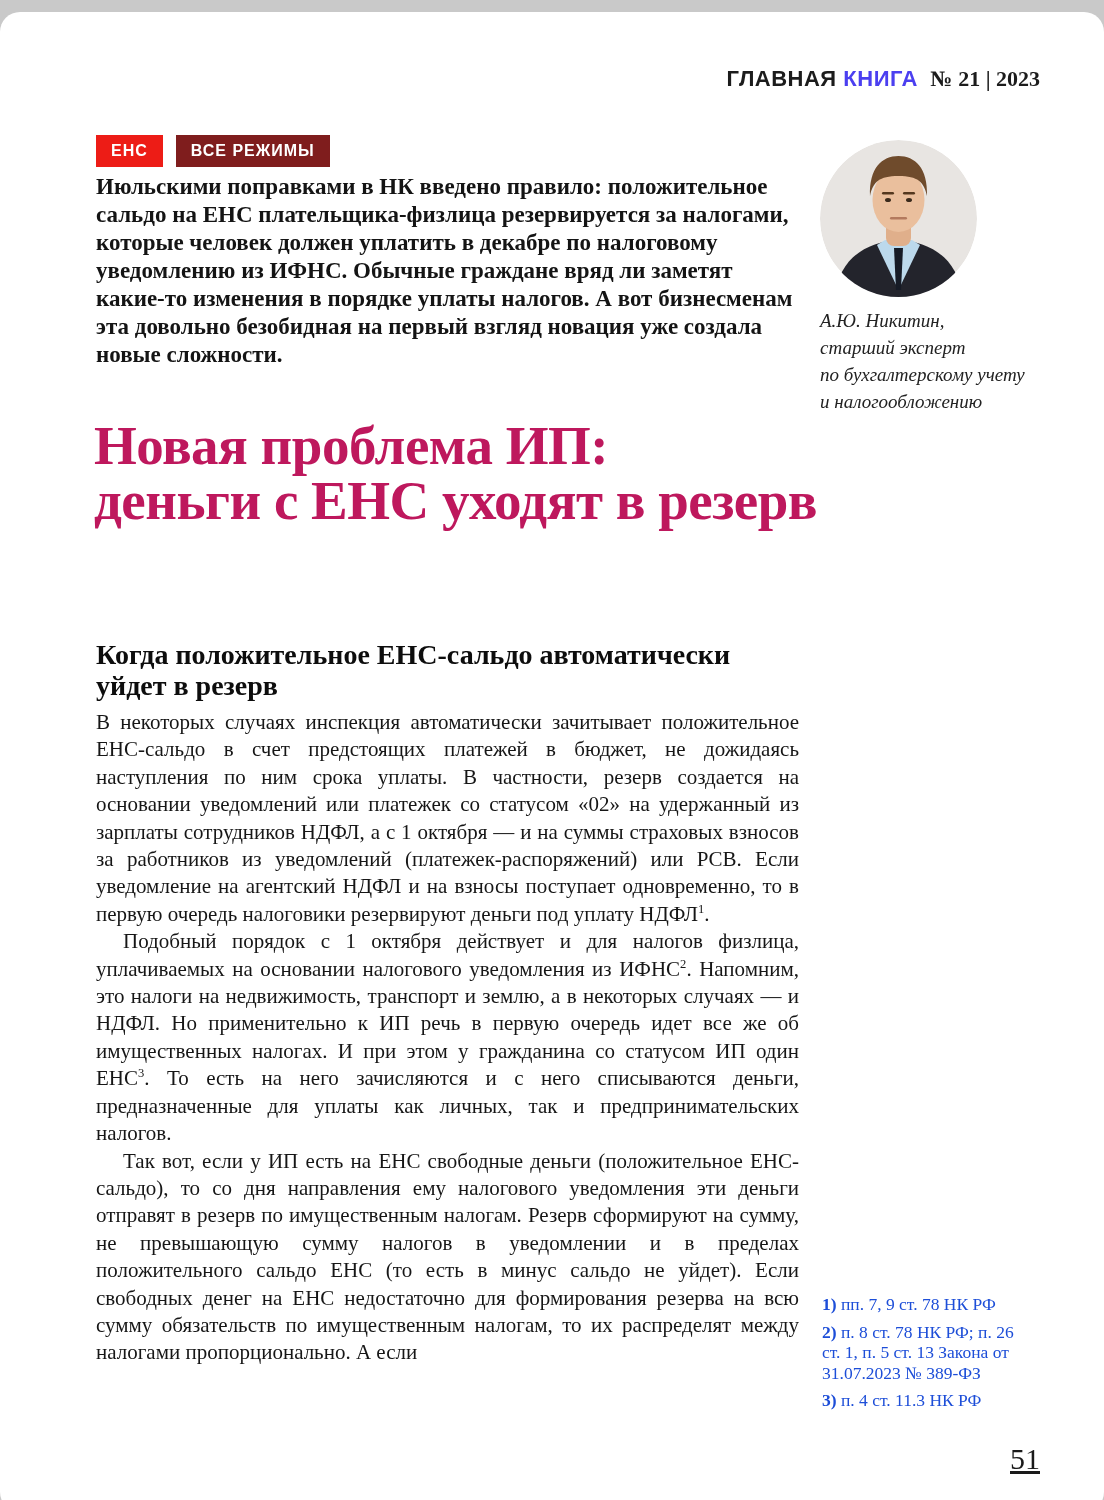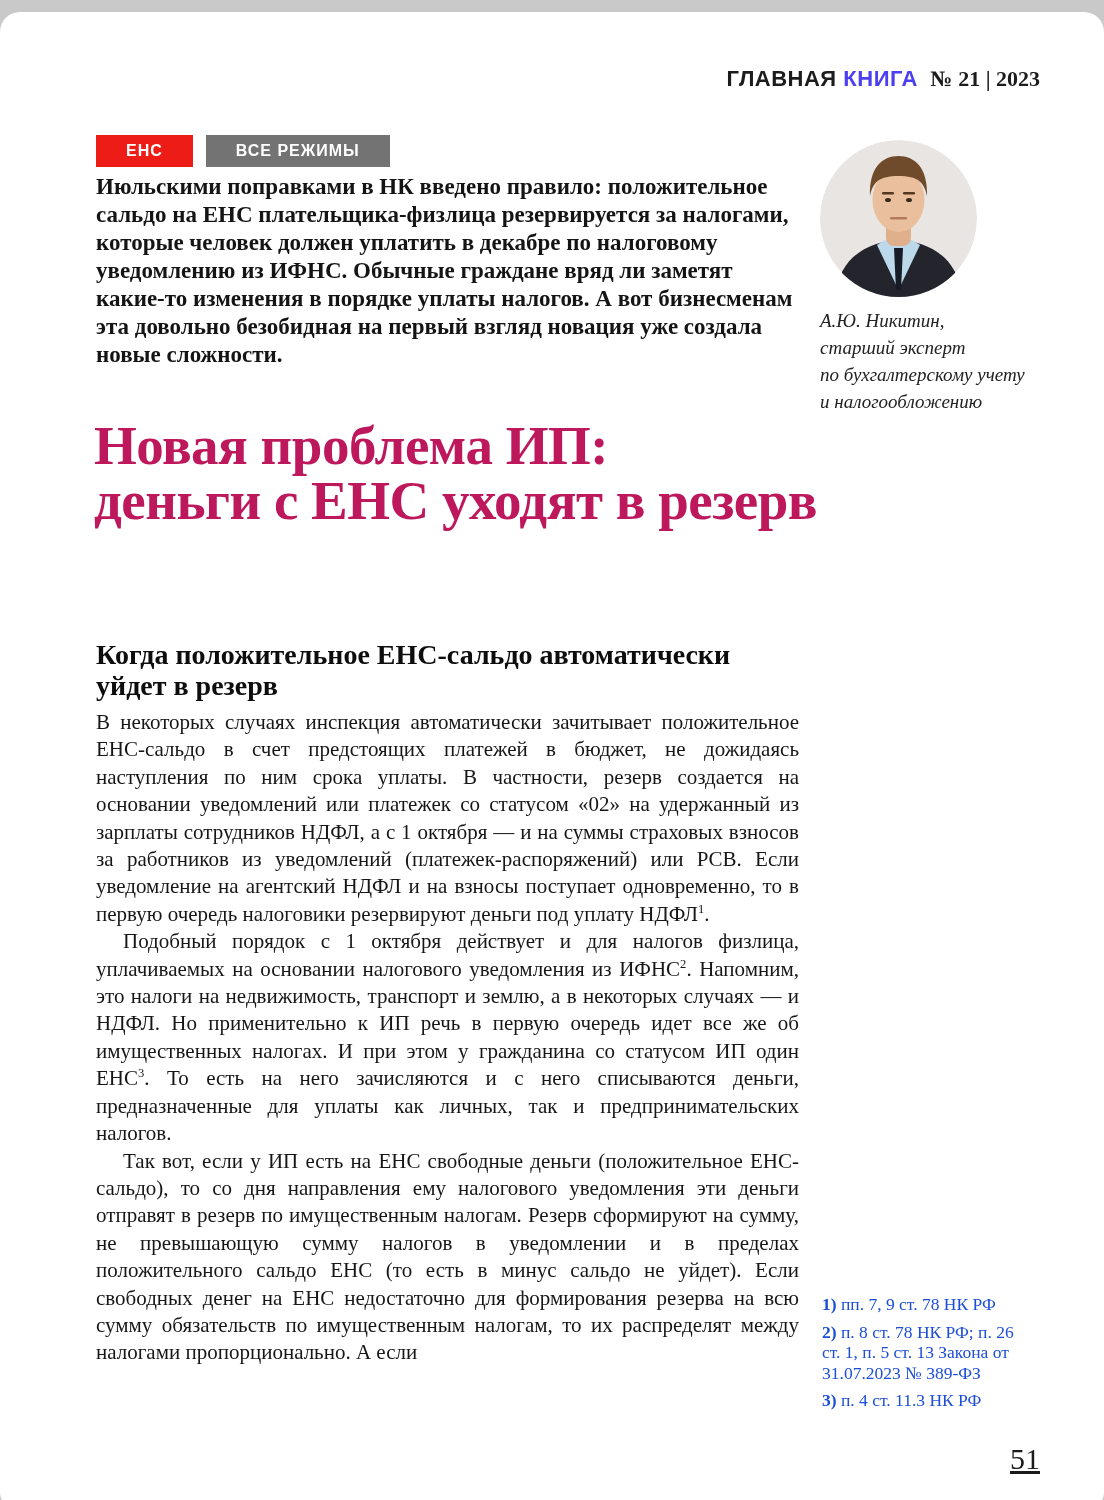--- a/index.html
+++ b/index.html
@@ -26,27 +26,27 @@
   .masthead .brand-accent  { color:#4b3ff0; }
   .masthead .issue {
     font-family:"Liberation Serif", serif;
     color:#1c1c1c; letter-spacing:0; margin-left:6px;
   }
 
   
   .tags { position:absolute; left:96px; top:123px; display:flex; gap:13px; }
   .tag {
     height:32px; display:flex; align-items:center; justify-content:center;
-    padding:0 30px;
+    padding:0 15px;
     font-family:"Liberation Sans", sans-serif;
     font-weight:bold; font-size:16px; letter-spacing:1px;
     color:#ffffff;
   }
   .tag-red  { background:#ed1c16; }
-  .tag-blue { background:#737373; }
+  .tag-blue { background:#7f1d1d; }
 
   
   .intro {
     position:absolute; left:96px; top:161px; width:700px;
     font-weight:bold; font-size:23px; line-height:28px;
     color:#141414;
   }
 
   
   .author { position:absolute; left:820px; top:128px; width:240px; }

